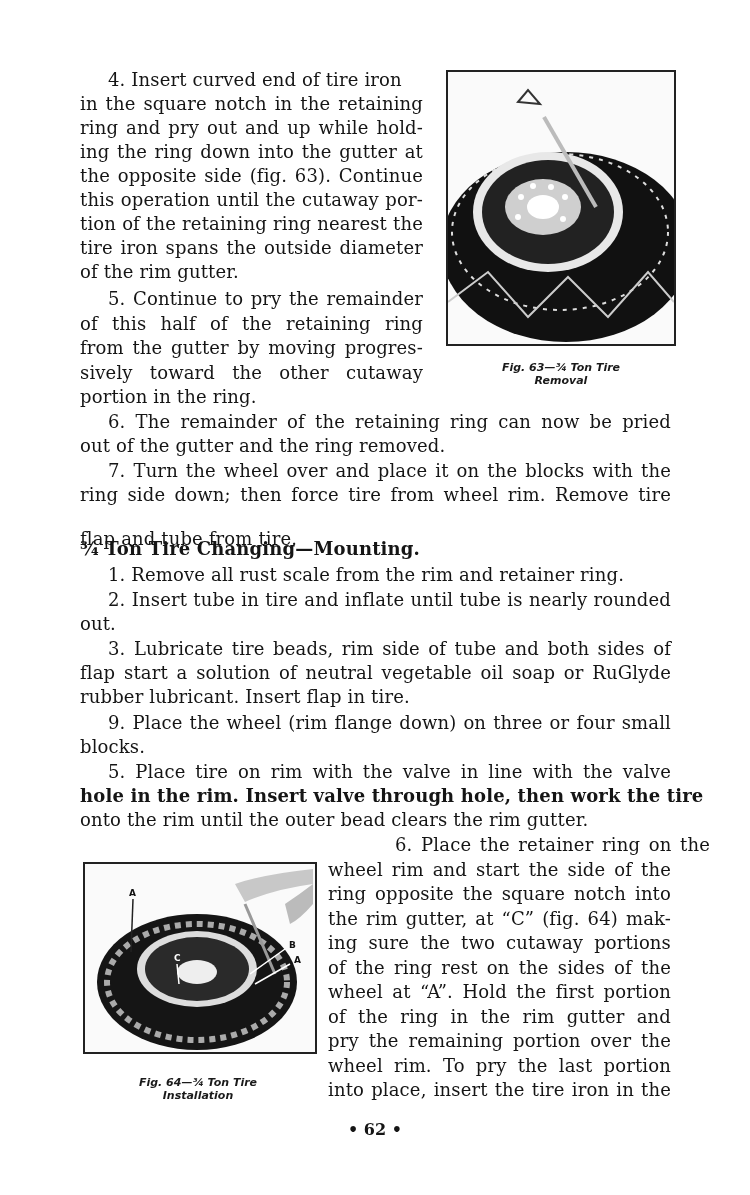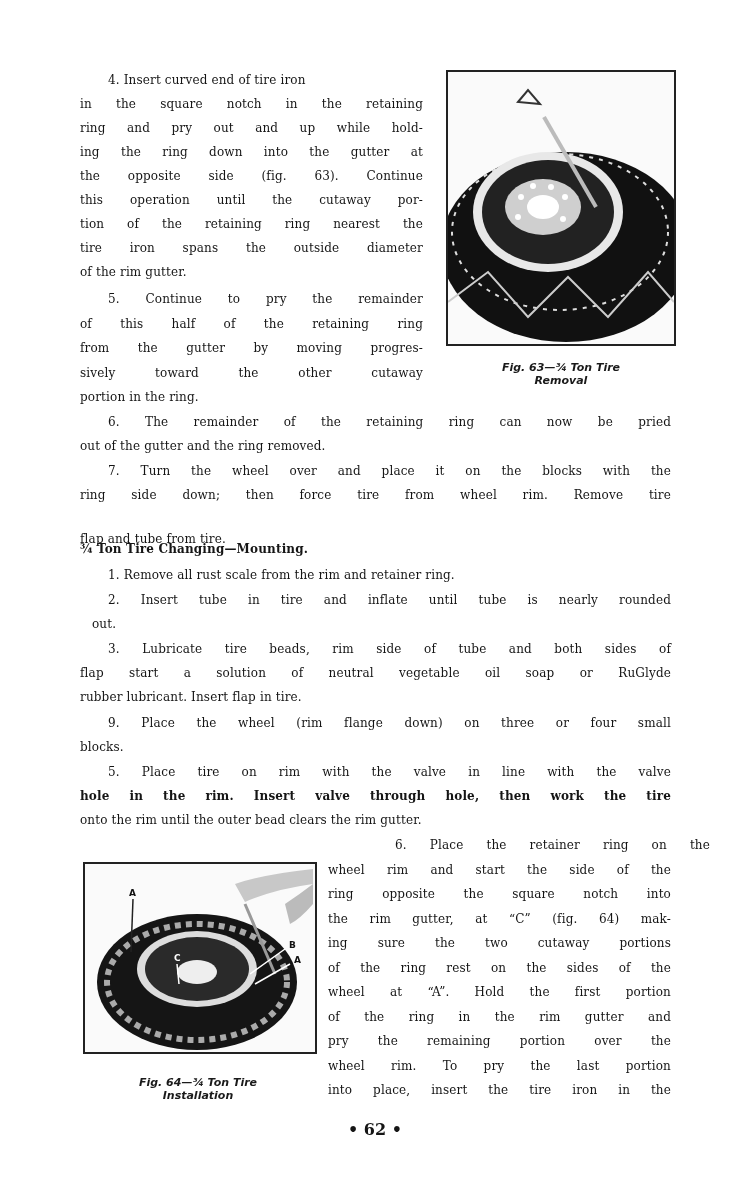--- a/index.html
+++ b/index.html
@@ -1,18 +1,18 @@
 <!DOCTYPE html>
 <html><head>
 <meta charset="utf-8">
 <style>
   html, body { margin: 0; padding: 0; background: #ffffff; }
   body { width: 750px; height: 1195px; position: relative; overflow: hidden;
          font-family: "DejaVu Serif", "Liberation Serif", serif; color: #151515; }
-  .line { position: absolute; white-space: nowrap; font-size: 12px; line-height: 24px;
+  .line { position: absolute; white-space: nowrap; font-size: 18px; line-height: 24px;
           letter-spacing: 0.15px; }
   .just { text-align: justify; text-align-last: justify; }
   .heading { font-weight: bold; }
   .caption { position: absolute; font-family: "DejaVu Sans", "Liberation Sans", sans-serif;
              font-style: italic; font-weight: bold; font-size: 11px; line-height: 13px;
              text-align: center; color: #1a1a1a; }
   .figure { position: absolute; border: 2px solid #222; background: #fafafa; overflow: hidden; }
   .page-num { position: absolute; font-weight: bold; font-size: 16px; left: 0; width: 750px;
               text-align: center; }
 </style>
@@ -73,21 +73,21 @@
   <div class="line" style="left:80px;top:527px;">flap and tube from tire.</div>
 </div>
 
 <div class="line heading" style="left:80px;top:537px;">¾ Ton Tire Changing—Mounting.</div>
 
 <div>
   <div class="line" style="left:108px;top:563px;">1. Remove all rust scale from the rim and retainer ring.</div>
 </div>
 <div>
   <div class="line just" style="left:108px;top:588px;width:563px;">2. Insert tube in tire and inflate until tube is nearly rounded</div>
-  <div class="line" style="left:80px;top:612px;margin-left:12px;">out.</div>
+  <div class="line" style="left:80px;top:612px;">out.</div>
 </div>
 <div>
   <div class="line just" style="left:108px;top:637px;width:563px;">3. Lubricate tire beads, rim side of tube and both sides of</div>
   <div class="line just" style="left:80px;top:661px;width:591px;">flap start a solution of neutral vegetable oil soap or RuGlyde</div>
   <div class="line" style="left:80px;top:685px;">rubber lubricant. Insert flap in tire.</div>
 </div>
 <div>
   <div class="line just" style="left:108px;top:711px;width:563px;">9. Place the wheel (rim flange down) on three or four small</div>
   <div class="line" style="left:80px;top:735px;">blocks.</div>
 </div>

